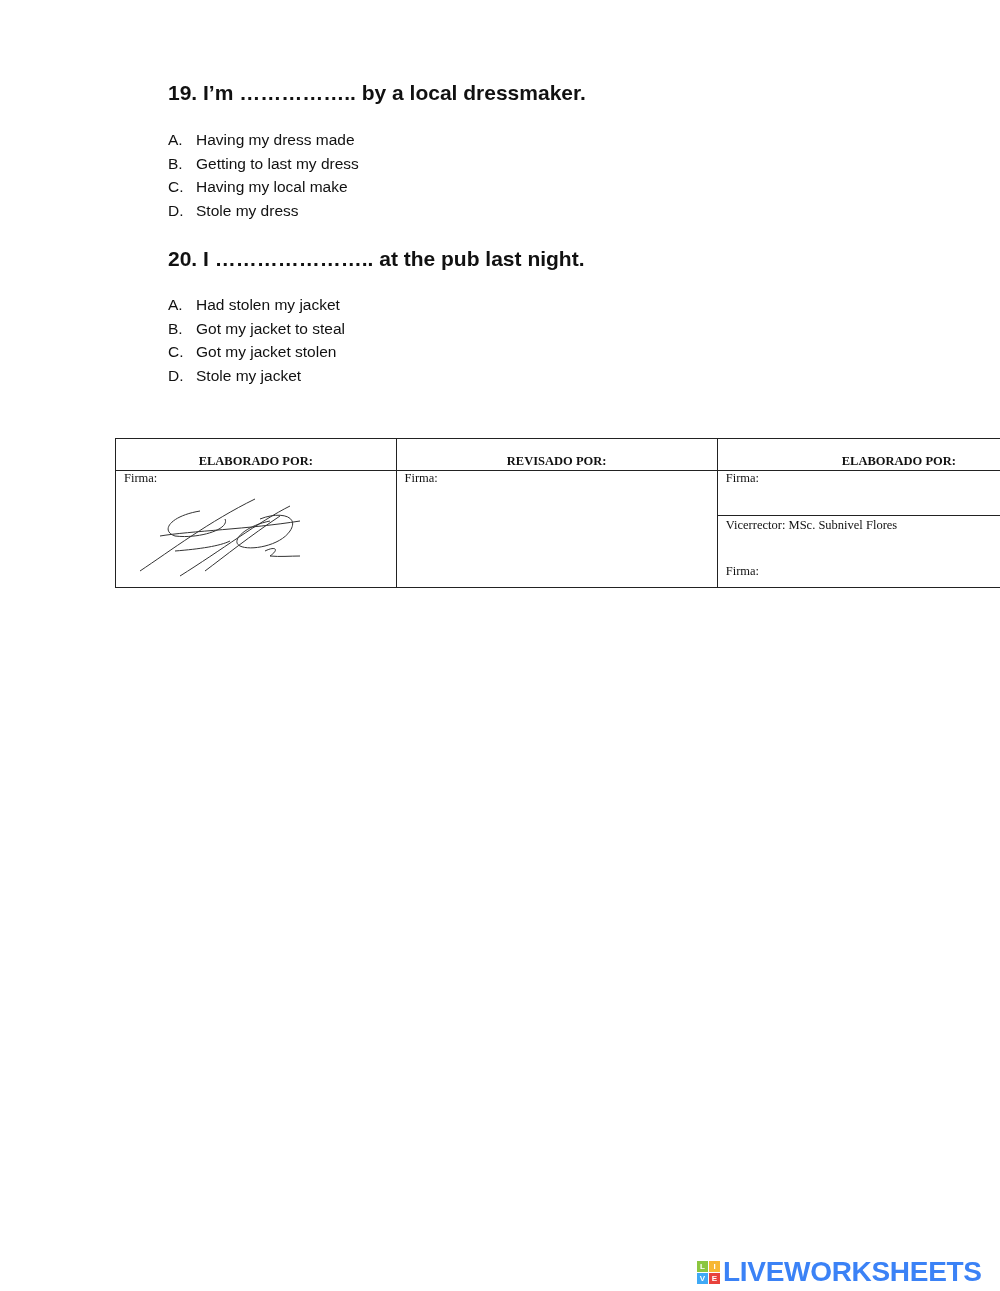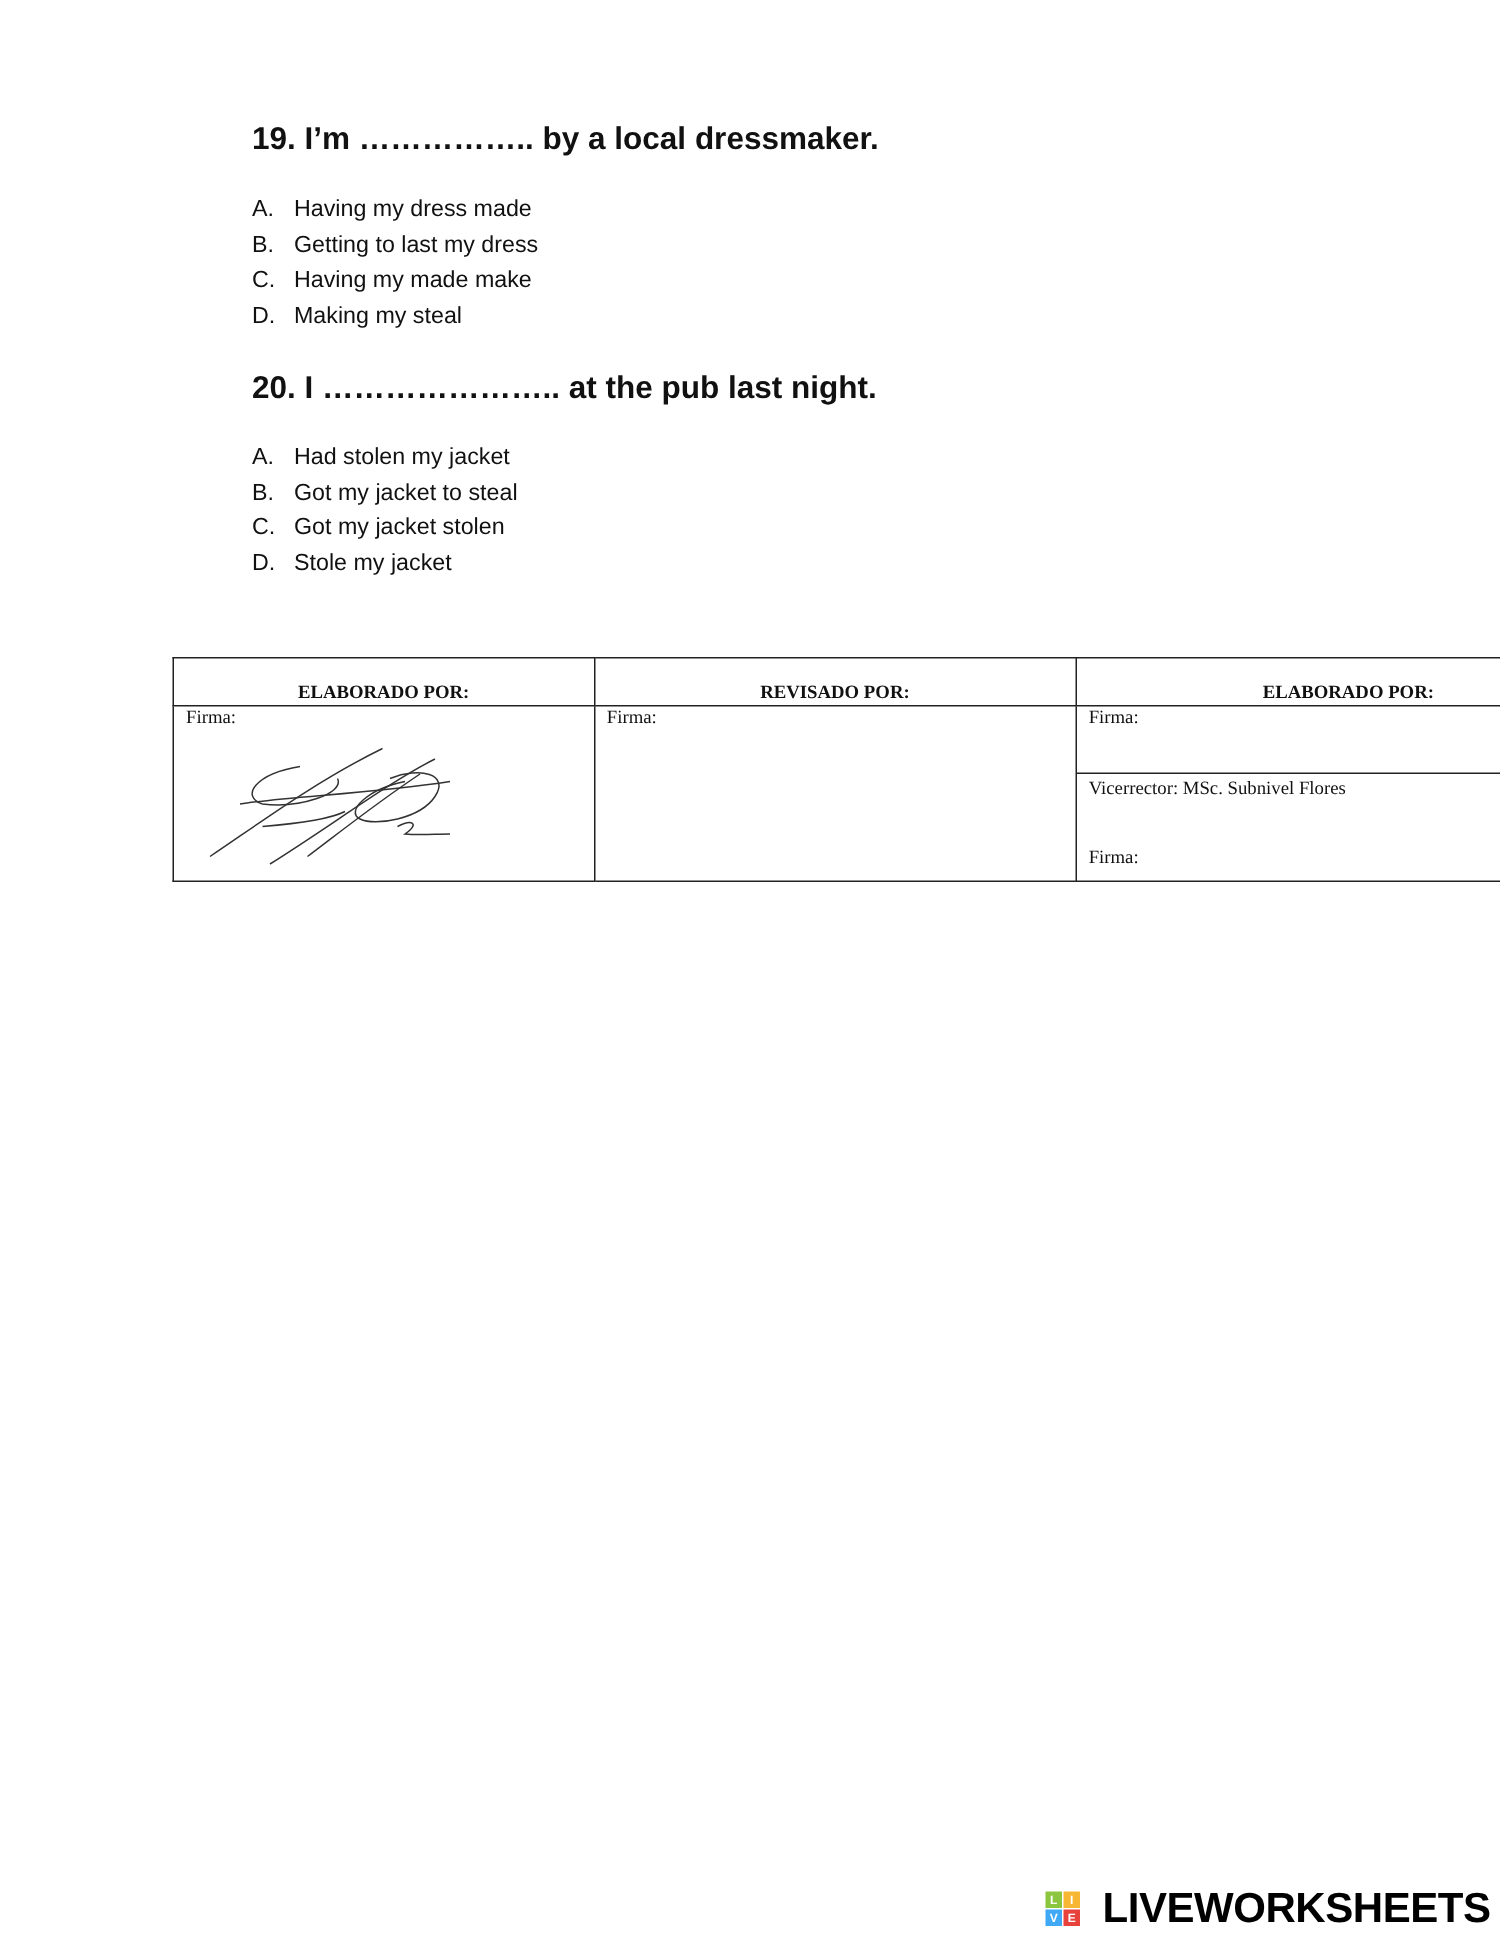--- a/index.html
+++ b/index.html
@@ -17,42 +17,42 @@
   .hdr td { text-align: center; font-weight: bold; height: 30px; vertical-align: bottom !important; padding-bottom: 1px !important; font-size: 12.5px; }
   .names td { height: 60px; padding-top: 14px !important; line-height: 15px; }
   .fecha td { font-weight: bold; height: 15px; line-height: 15px; }
   .sig-cell { height: 116px; position: relative; }
   .inner { height: 44px; border-bottom: 1px solid #222; margin: 0 -8px; padding: 0 8px; }
   .inner2 { height: 71px; position: relative; }
 
   .logo { position: absolute; left: 697px; top: 1256px; display: flex; align-items: center; }
   .logo-grid { display: grid; grid-template-columns: 11px 11px; grid-template-rows: 11px 11px; gap: 1px; margin-right: 3px; }
   .logo-grid span { display: flex; align-items: center; justify-content: center; color: #fff; font-size: 8px; font-weight: bold; font-family: "Liberation Sans", sans-serif; }
-  .logo-text { font-family: "Liberation Sans", "DejaVu Sans", sans-serif; font-weight: bold; font-size: 28px; color: #000000; letter-spacing: -0.3px; margin-left: 12px; }
+  .logo-text { font-family: "Liberation Sans", "DejaVu Sans", sans-serif; font-weight: bold; font-size: 28px; color: #3b82f6; letter-spacing: -0.3px; }
 </style>
 </head>
 <body>
 
 <div class="question sans" style="top:81px;">19. I’m …………….. by a local dressmaker.</div>
 <ul class="options sans" style="top:128px;">
   <li>
       <span class="letter">A.</span>
       <span>Having my dress made</span>
     </li>
   <li>
       <span class="letter">B.</span>
       <span>Getting to last my dress</span>
     </li>
   <li>
       <span class="letter">C.</span>
-      <span>Having my made make</span>
+      <span>Having my local make</span>
     </li>
   <li>
       <span class="letter">D.</span>
-      <span>Making my steal</span>
+      <span>Stole my dress</span>
     </li>
 </ul>
 
 <div class="question sans" style="top:247px;">20. I ………………….. at the pub last night.</div>
 <ul class="options sans" style="top:293px;">
   <li>
       <span class="letter">A.</span>
       <span>Had stolen my jacket</span>
     </li>
   <li>

